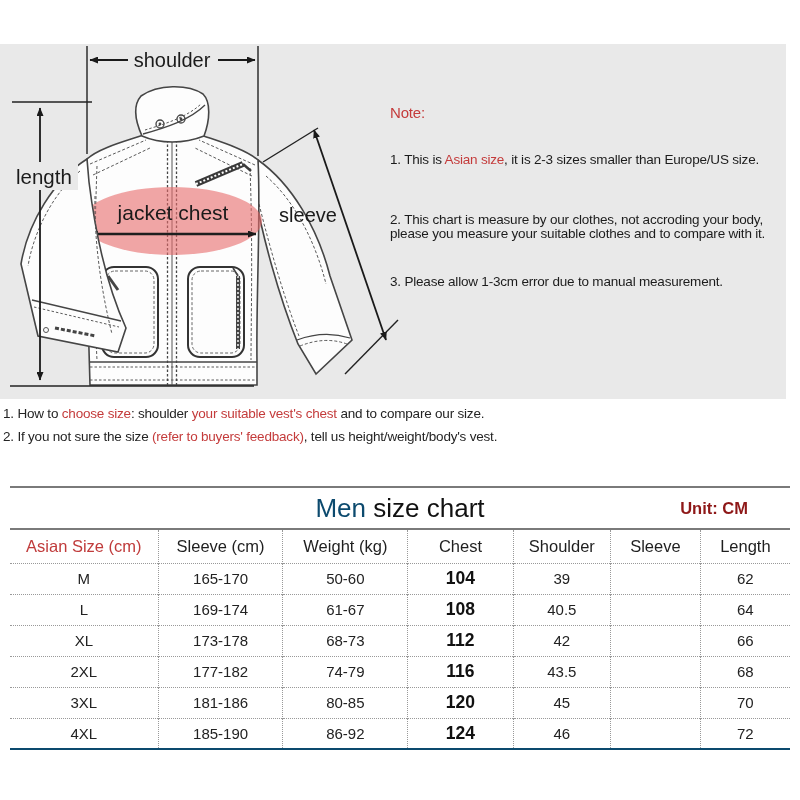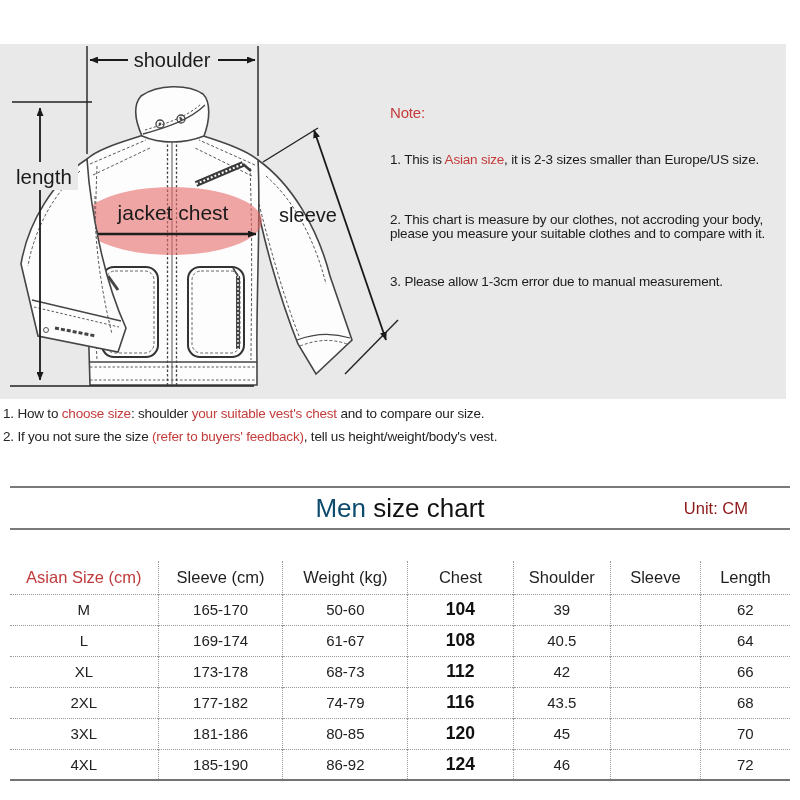--- a/index.html
+++ b/index.html
@@ -27,23 +27,23 @@
     font-size:13.5px; letter-spacing:-0.2px; line-height:22.5px; color:#242424; white-space:nowrap; }
 
   
   .size-table { position:absolute; top:486px; left:10px; width:780px;
     border-top:2px solid #7a7a7a; }
   .title-row { position:relative; height:42px; display:flex; align-items:center;
     justify-content:center; border-bottom:2px solid #7a7a7a; }
   .chart-title { font-size:26px; color:#111; }
   .chart-title .title-red { color:#0c4a6e; }
   .unit { position:absolute; right:42px; top:50%; transform:translateY(-50%);
-    font-size:16.5px; font-weight:normal; color:#8e1818; }
+    font-size:16.5px; font-weight:bold; color:#8e1818; }
   table { width:100%; border-collapse:collapse; table-layout:fixed;
-    border-bottom:2px solid #737373;margin-top:31px; }
+    border-bottom:2px solid #0c4a6e; }
   th, td { text-align:center; vertical-align:middle; padding:0;
     border-left:1px dotted #999; overflow:hidden; }
   th:first-child, td:first-child { border-left:none; }
   thead th { height:33px; font-weight:normal; font-size:16.5px; color:#1f1f1f; }
   thead th.red-h { color:#c03b3b; }
   tbody td { height:31px; font-size:15px; color:#222; border-top:1px dotted #999; }
   tbody td:nth-child(4) { font-weight:bold; font-size:17.5px; color:#111; }
   col.c1{width:19%} col.c2{width:16%} col.c3{width:16%} col.c4{width:13.5%}
   col.c5{width:12.5%} col.c6{width:11.5%} col.c7{width:11.5%}
 

